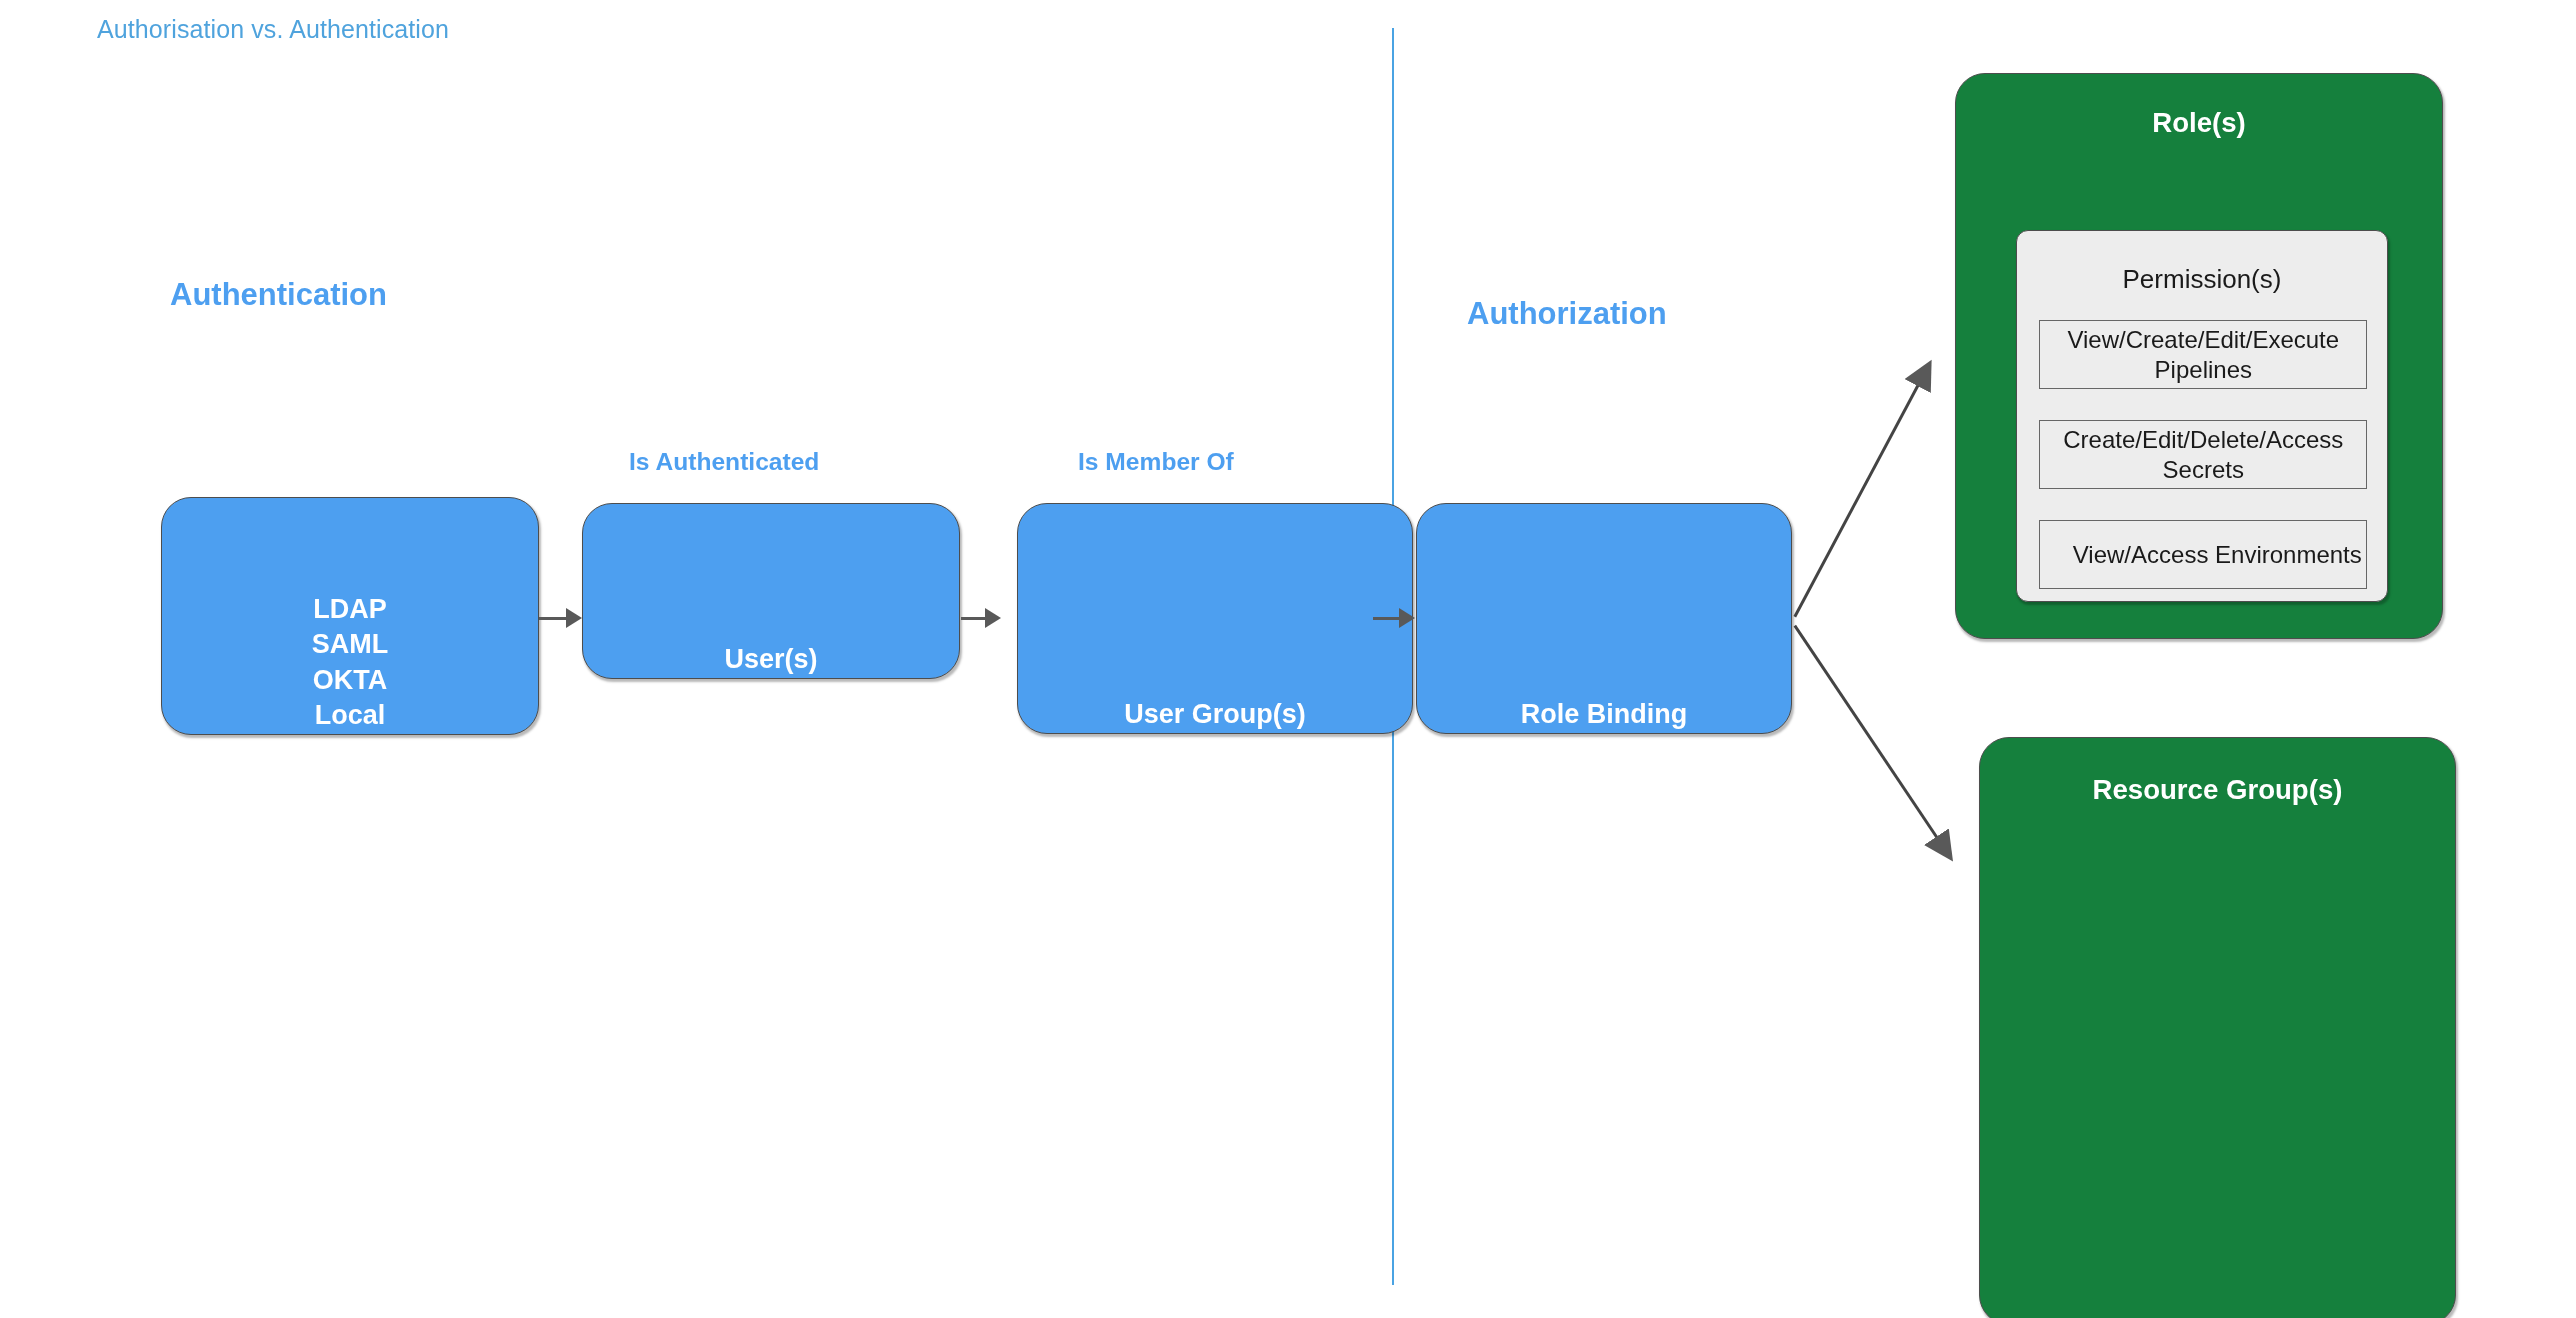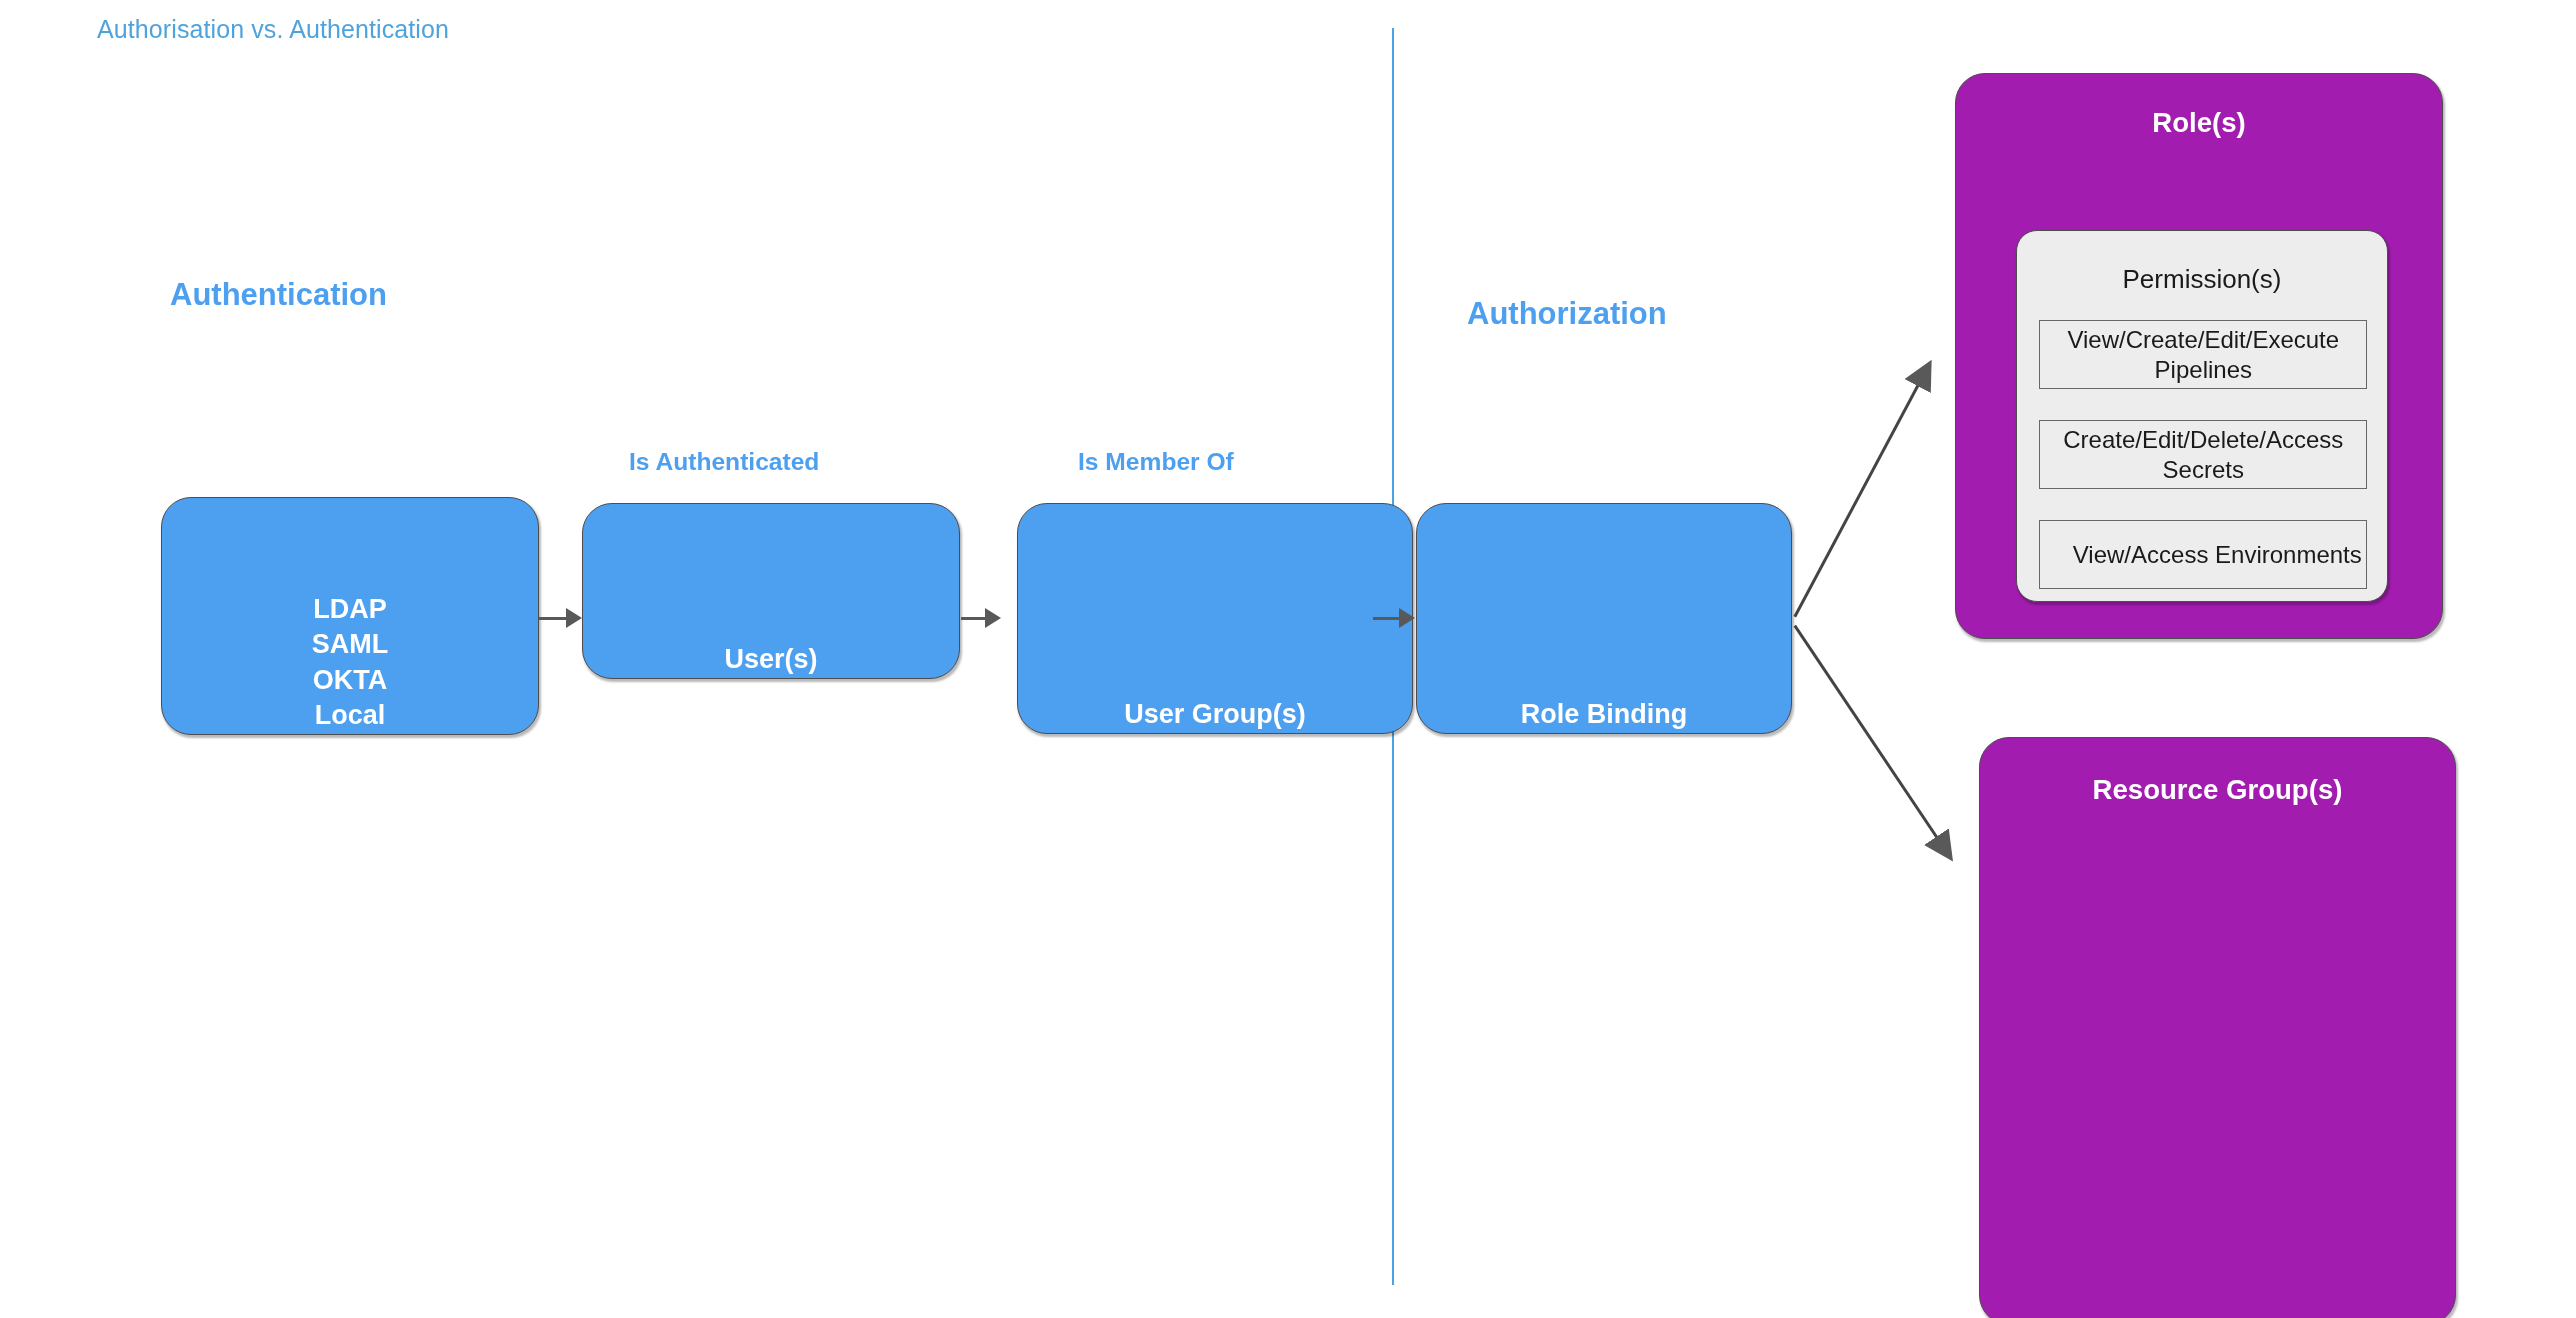--- a/index.html
+++ b/index.html
@@ -113,37 +113,37 @@
     position: absolute;
     left: 0; top: 0;
     width: 2576px;
     height: 1319px;
     pointer-events: none;
   }
 
   
   .group-card {
     position: absolute;
-    background: #a21caf;
+    background: #15803d;
     border: 1.5px solid #4d4d4d;
     border-radius: 30px;
     box-sizing: border-box;
     box-shadow: 1.5px 2.2px 2.2px rgba(0,0,0,0.28);
   }
   .group-title {
     text-align: center;
     color: #ffffff;
     font-weight: bold;
     font-size: 27.6px;
     white-space: nowrap;
   }
   .inner-panel {
     background: #ededed;
     border: 1.5px solid #4d4d4d;
-    border-radius: 21px;
+    border-radius: 12px;
     box-sizing: border-box;
     box-shadow: 1.5px 2.2px 2.2px rgba(0,0,0,0.25);
   }
   .panel-title {
     text-align: center;
     color: #1a1a1a;
     font-weight: 400;
     font-size: 26px;
     white-space: nowrap;
   }

